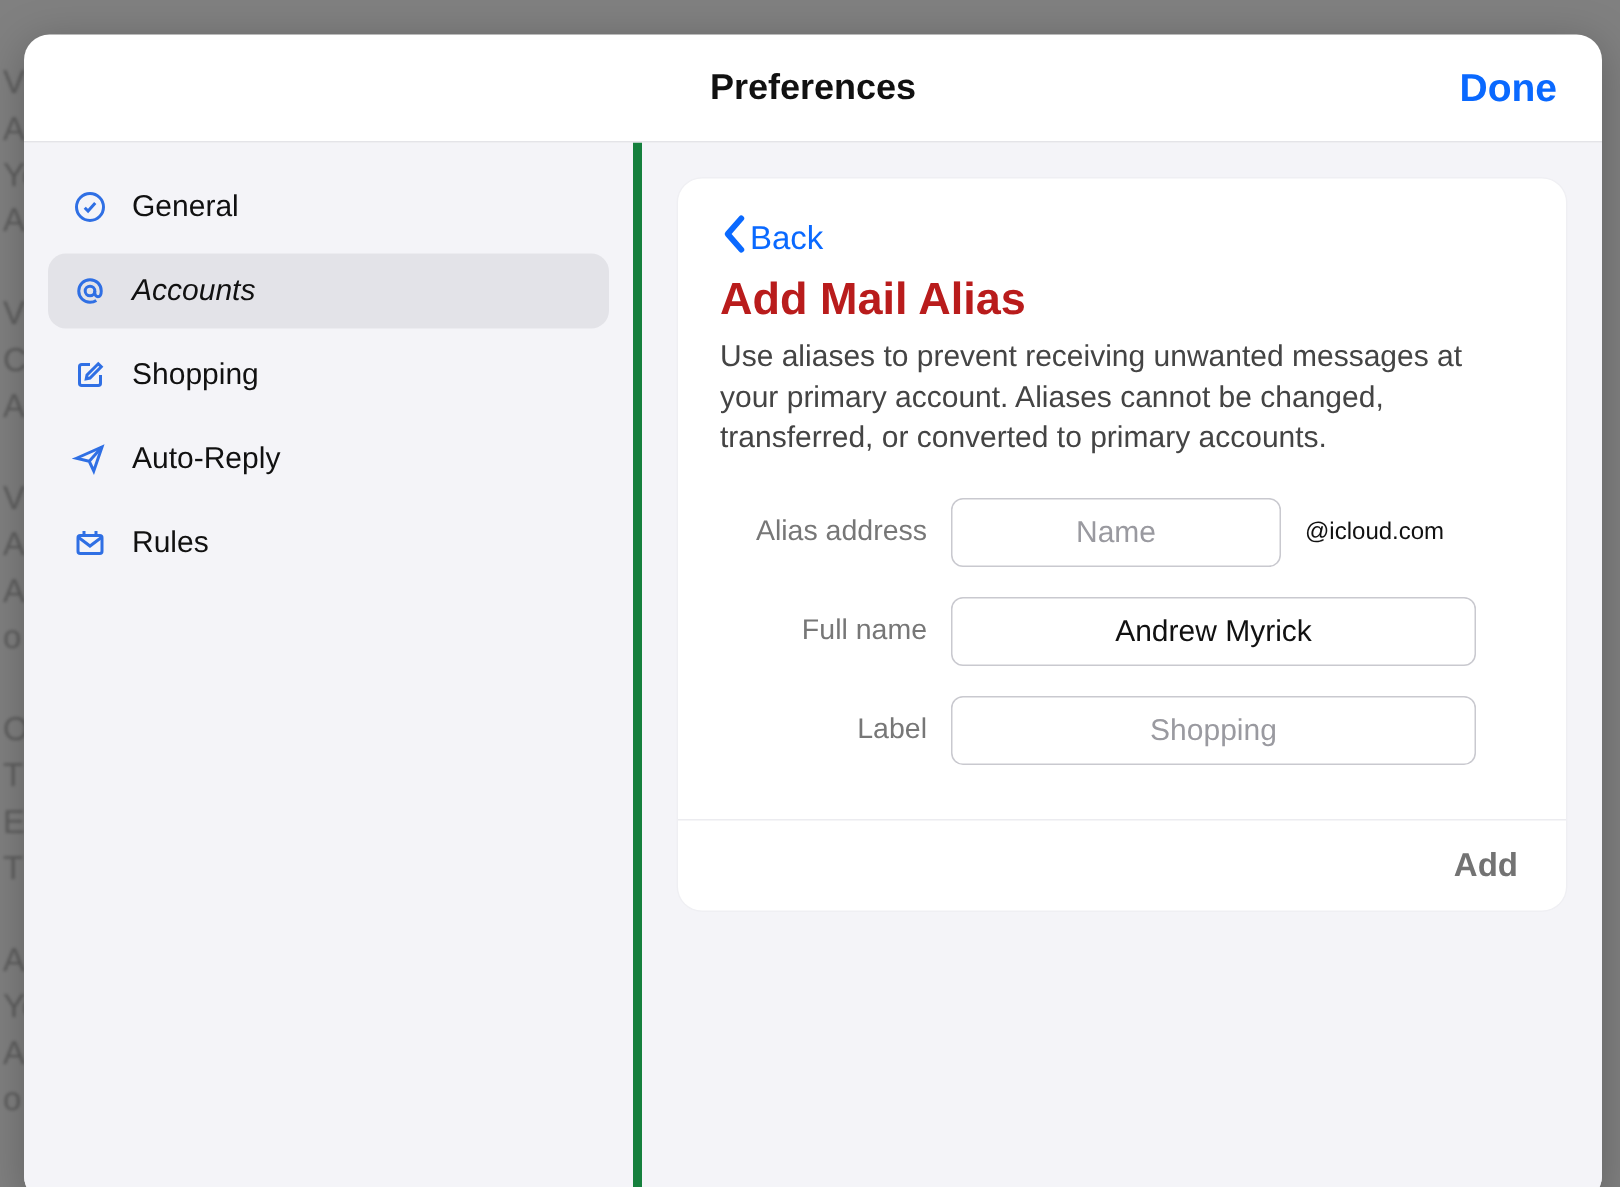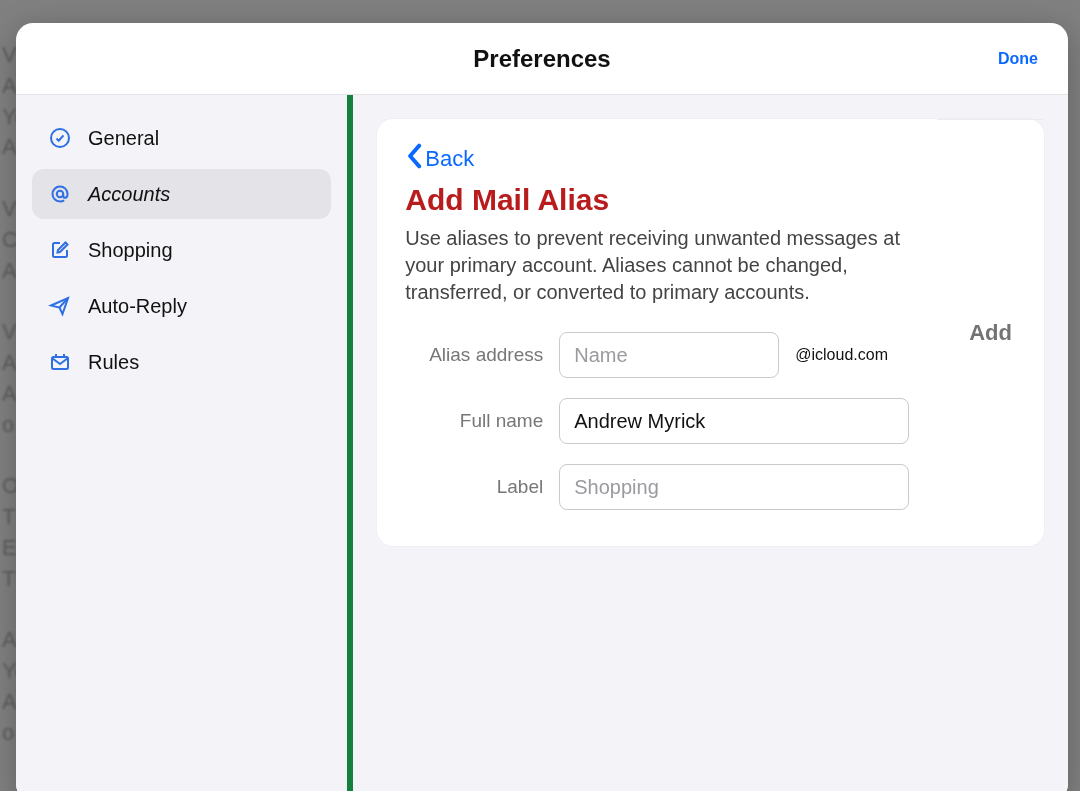--- a/index.html
+++ b/index.html
@@ -52,21 +52,21 @@
   .modal-title {
     font-size: 24px;
     font-weight: 700;
     color: #111;
   }
   .done-btn {
     position: absolute;
     right: 24px;
     top: 50%;
     transform: translateY(-50%);
-    font-size: 16px;
+    font-size: 26px;
     color: #0a69ff;
     font-weight: 600;
     cursor: pointer;
     background: none; border: none;
   }
   .modal-body {
     flex: 1 1 auto;
     display: flex;
     min-height: 0;
   }
@@ -102,21 +102,21 @@
   .main {
     flex: 1 1 auto;
     background: #f4f4f8;
     padding: 24px;
   }
   .card {
     background: #fff;
     border-radius: 16px;
     box-shadow: 0 0 0 1px rgba(0,0,0,0.02);
     display: flex;
-    flex-direction: row;
+    flex-direction: column;
   }
   .card-body {
     padding: 24px 28px 28px 28px;
   }
   .back-row {
     display: flex; align-items: center;
     color: #0a69ff;
     font-size: 22px;
     font-weight: 400;
     cursor: pointer;
@@ -150,20 +150,21 @@
     color: #777;
   }
   .text-input {
     height: 46px;
     border: 1px solid #c9c9cf;
     border-radius: 8px;
     font-size: 20px;
     padding: 0 14px;
     color: #111;
     background: #fff;
+    text-align: center;
   }
   .text-input::placeholder { color: #9a9aa0; }
   .alias-input { width: 220px; }
   .full-input { width: 350px; }
   .domain-suffix { font-size: 16px; color: #111; }
   .card-footer {
     border-top: 1px solid #ececf0;
     padding: 16px 26px;
     display: flex;
     justify-content: flex-end;

